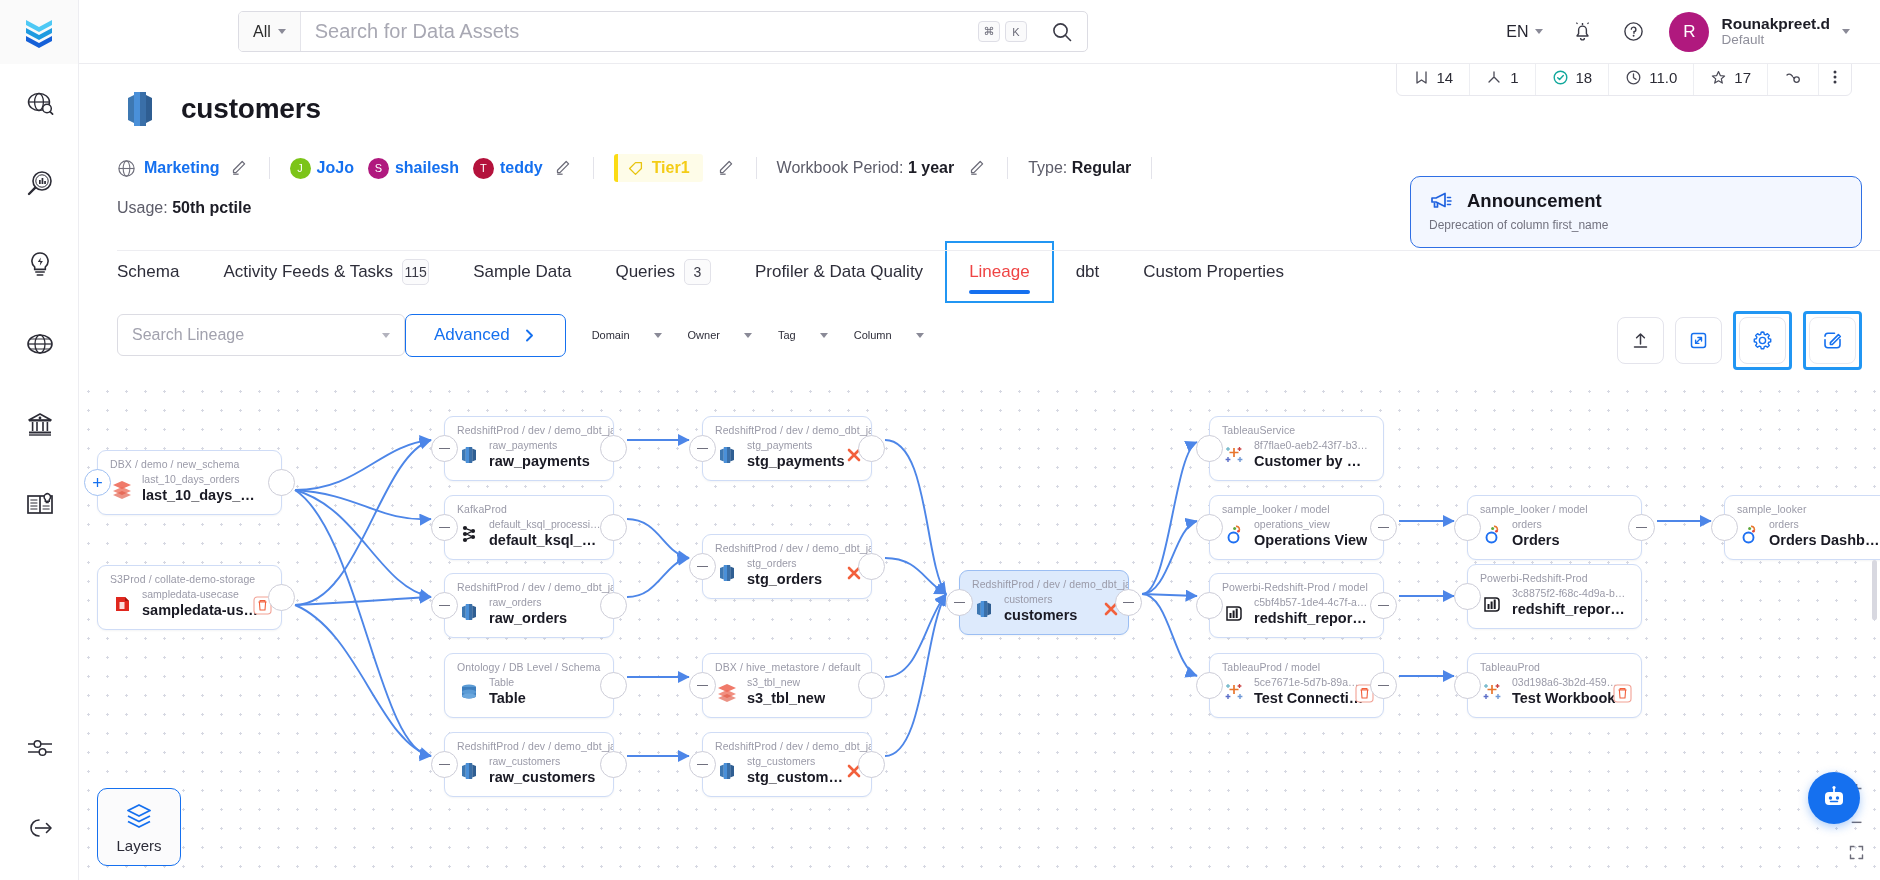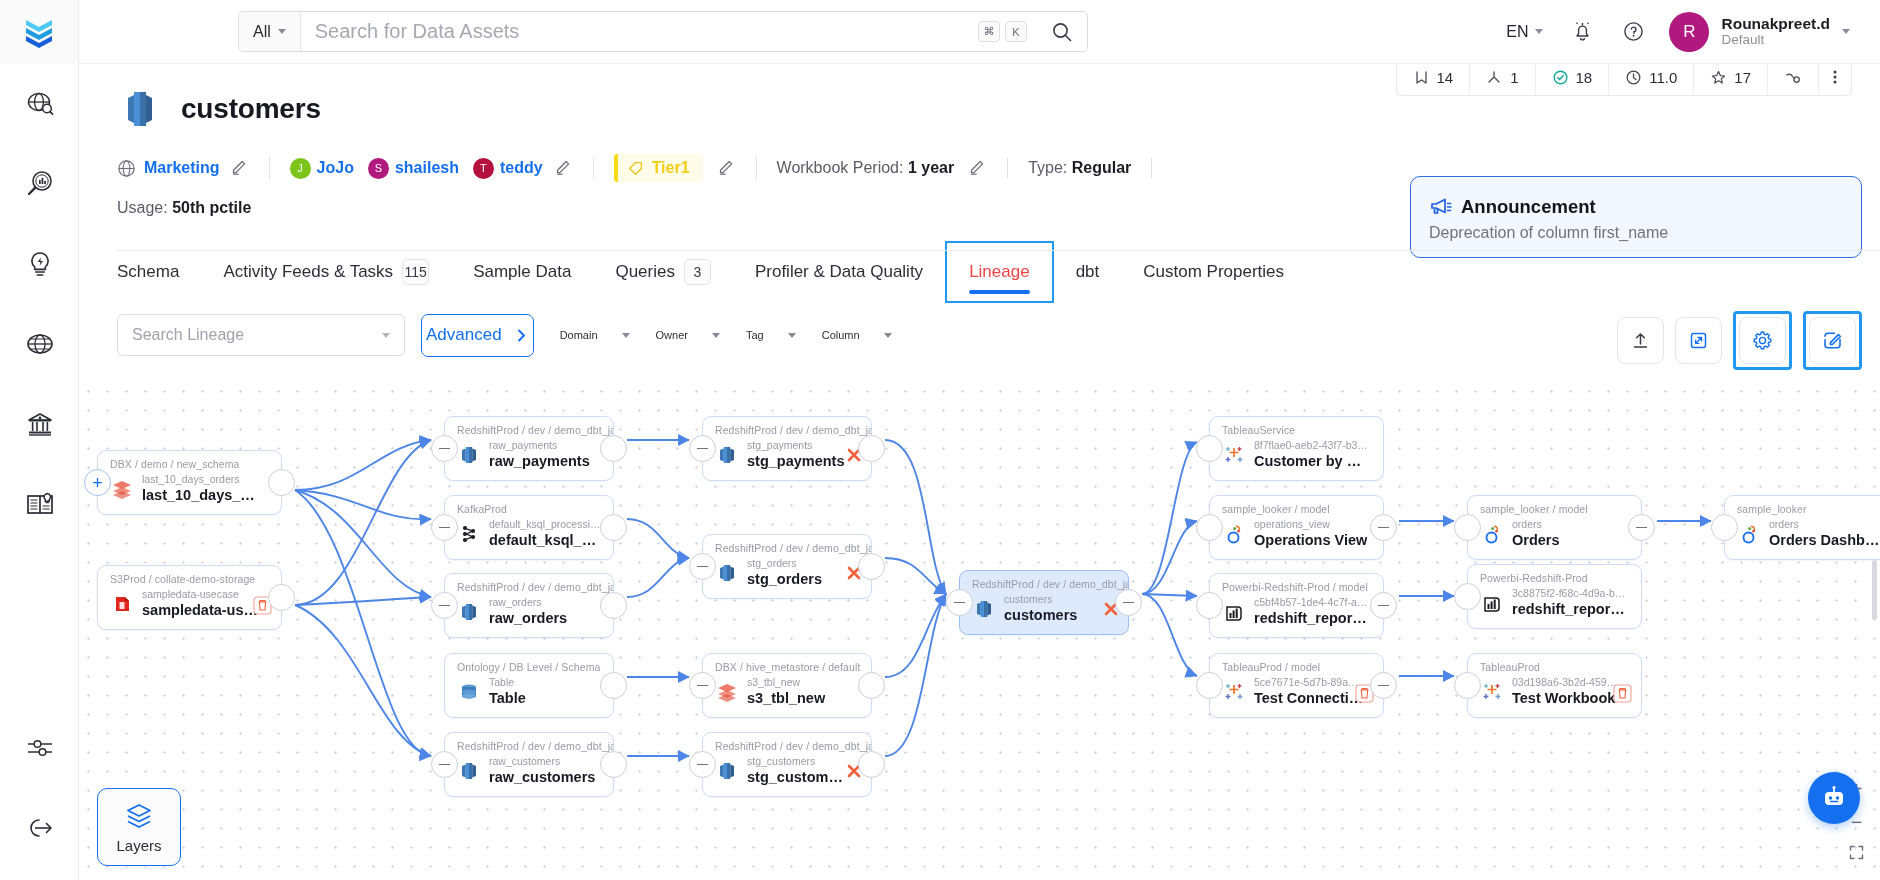--- a/index.html
+++ b/index.html
@@ -72,43 +72,43 @@
   
   .stats{ position:absolute; top:-6px; right:28px; display:flex; align-items:center;
      border:1px solid #e8e8ee; border-radius:6px; height:38px; background:#fff; overflow:hidden;}
   .stat{ display:flex;align-items:center;gap:7px;padding:0 16px;height:38px;font-size:15px;color:#2c2c36;
      border-right:1px solid #edeef2;}
   .stat:last-child{ border-right:none; padding:0 13px;}
 
   
   .announce{ position:absolute; top:112px; right:18px; width:452px;
      background:#f3f7ff; border:1.6px solid #2f6fe4; border-radius:10px; padding:13px 18px 15px;}
-  .ann-title{ display:flex;align-items:center;gap:8px;font-size:18.5px;font-weight:bold;color:#15151d;margin-top:6px;}
-  .ann-body{ margin-top:6px; font-size:16px; color:#72727f;}
+  .ann-title{ display:flex;align-items:center;gap:14px;font-size:18.5px;font-weight:bold;color:#15151d;}
+  .ann-body{ margin-top:6px; font-size:12px; color:#72727f;}
 
   
   .tabs{ margin-top:26px; margin-left:38px; display:flex; align-items:flex-end; gap:0; height:56px;
       position:relative;}
   .tab{ display:flex;align-items:center;gap:9px; padding:0 22px; height:54px; font-size:17px; color:#2e2e3a;
       cursor:pointer; position:relative;}
   .tab:first-child{ padding-left:0;}
   .tab.active{ color:#ef4444; font-weight:normal; border:2.5px solid #2196f3; height:62px;
       margin-bottom:-4px; align-items:center;}
   .tab.active::after{ content:""; position:absolute; left:22px; right:22px; bottom:7px; height:4px;
       background:#1570ef; border-radius:2px;}
   .badge{ min-width:27px;height:26px;border:1px solid #e2e2e9;border-radius:5px;background:#fbfbfc;
       display:flex;align-items:center;justify-content:center;font-size:14px;color:#3a3a46;}
   .tabs-underline{ position:absolute; left:38px; right:0; top:186px; height:1px; background:#ededf1;}
 
   
   .lin-toolbar{ position:relative; margin-top:14px; margin-left:38px; display:flex; align-items:center; gap:0; height:44px; }
   .lin-search{ width:288px;height:42px;border:1px solid #dcdce3;border-radius:6px;background:#fff;
      display:flex;align-items:center;padding:0 14px; font-size:16px;color:#a2a2ae;}
-  .advanced{ margin-left:16px; height:43px; border:1.6px solid #1570ef; border-radius:7px; color:#1570ef;
-     display:flex;align-items:center;gap:12px; padding:0 4px; font-size:17px; background:#fff;}
+  .advanced{ margin-left:0; height:43px; border:1.6px solid #1570ef; border-radius:7px; color:#1570ef;
+     display:flex;align-items:center;gap:12px; padding:0 28px; font-size:17px; background:#fff;}
   .filt{ margin-left:26px; display:flex;align-items:center;gap:24px; font-size:11px; color:#2e2e3a;}
   .tb-right{ position:absolute; right:18px; top:-2px; display:flex; align-items:center; gap:11px;}
   .tb-btn{ width:47px;height:47px;border:1px solid #e4e4ec;border-radius:8px;background:#fff;
      display:flex;align-items:center;justify-content:center;}
   .tb-hl{ border:3px solid #2196f3; border-radius:4px; padding:3px; }
 
   
   .canvas{ position:absolute; left:79px; top:382px; width:1801px; height:498px;
      background-color:#fff;
      background-image:radial-gradient(#d6d8e2 1.05px, transparent 1.05px);

